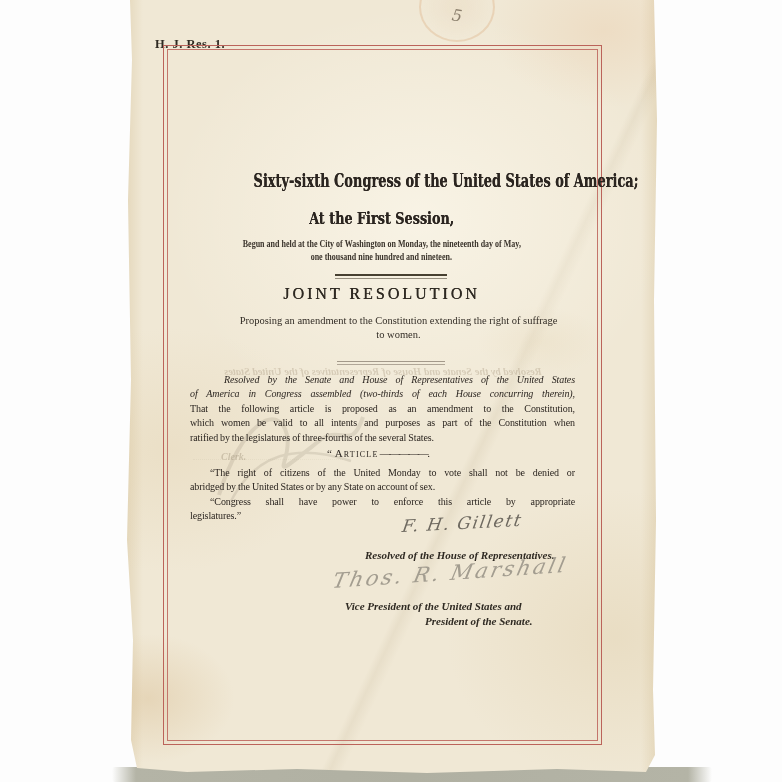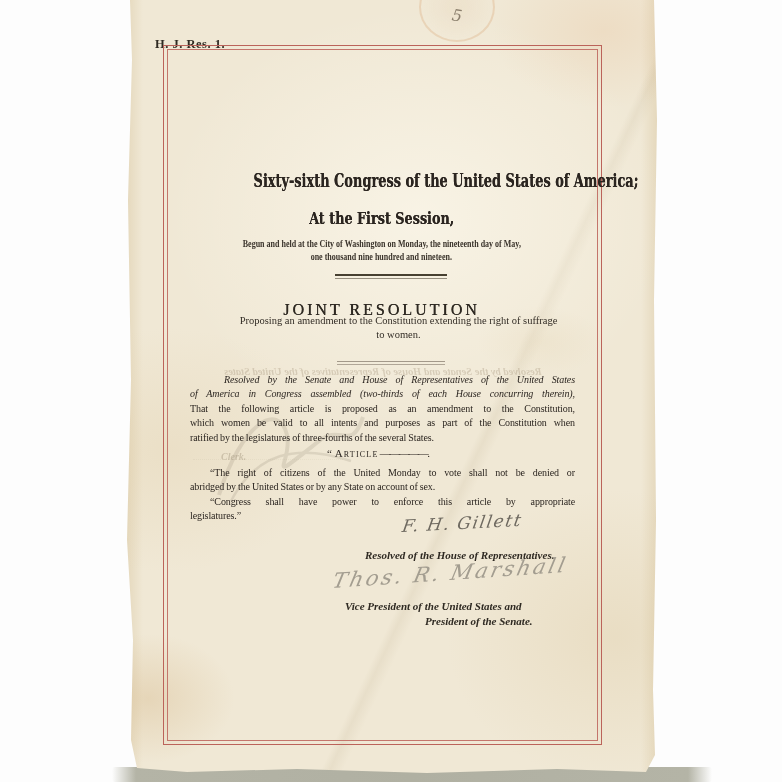--- a/index.html
+++ b/index.html
@@ -112,21 +112,21 @@
       </div>
       <div class="cline" style="top:156px;">
         <span class="squish blackletter" style="font-size:16px;transform:scaleX(.8);">At the First Session,</span>
       </div>
       <div class="cline dates" style="top:198px;">
         <span class="squish" style="transform:scaleX(.8);">one thousand nine hundred and nineteen.</span>
       </div>
 
       <div class="rule-heavy"></div>
 
-      <div class="cline joint" style="top:248px;">JOINT RESOLUTION</div>
+      <div class="cline joint" style="top:232px;">JOINT RESOLUTION</div>
       <div class="cline smalltext" style="top:262px;">Proposing an amendment to the Constitution extending the right of suffrage</div>
       <div class="cline smalltext" style="top:276px;text-align:center;">to women.</div>
 
       <div class="rule-thin"></div>
 
       <div class="bleed-line">Resolved by the Senate and House of Representatives of the United States</div>
       <svg class="bleed-flourish" width="170" height="120" viewBox="0 0 170 120">
         <path d="M18,112 C40,40 78,18 86,52 C92,80 60,104 118,58 C140,40 150,70 162,34" fill="none" stroke="#7a6f5c" stroke-width="4"></path>
         <path d="M30,118 C55,70 95,60 150,78" fill="none" stroke="#7a6f5c" stroke-width="2.5"></path>
       </svg>

